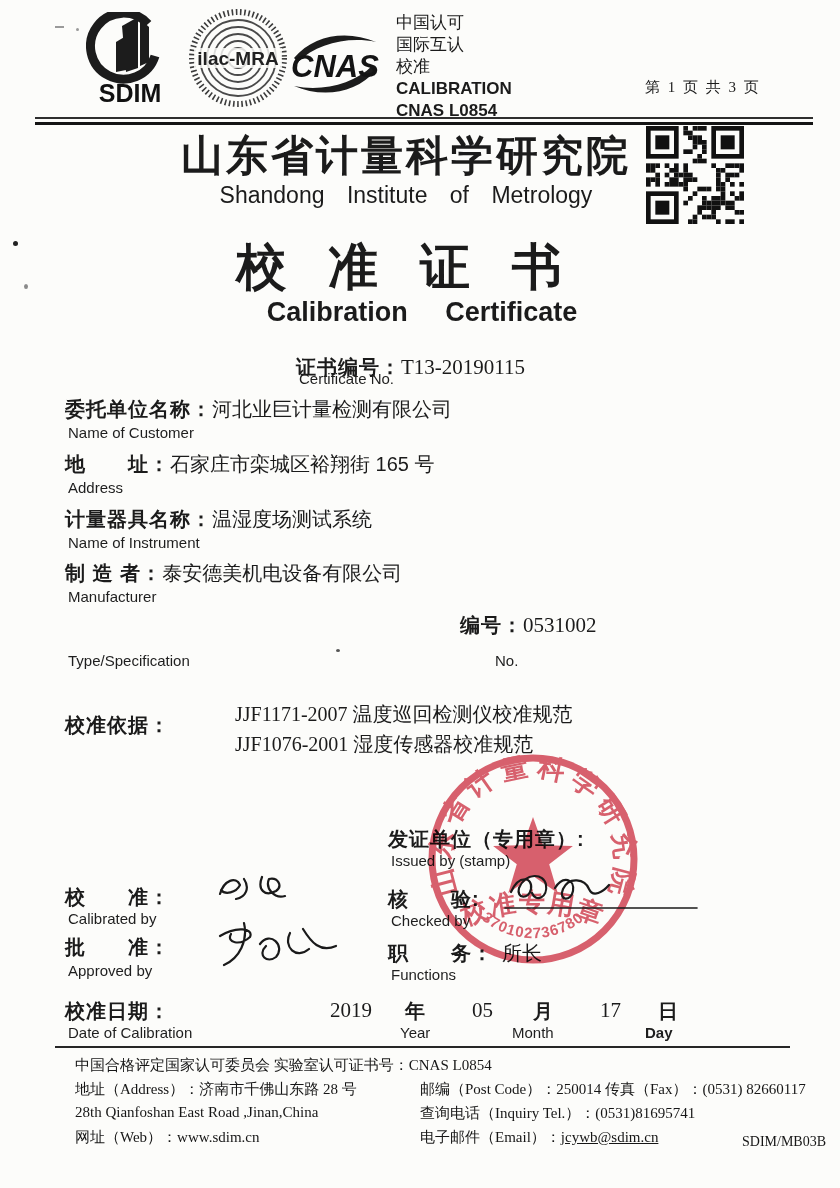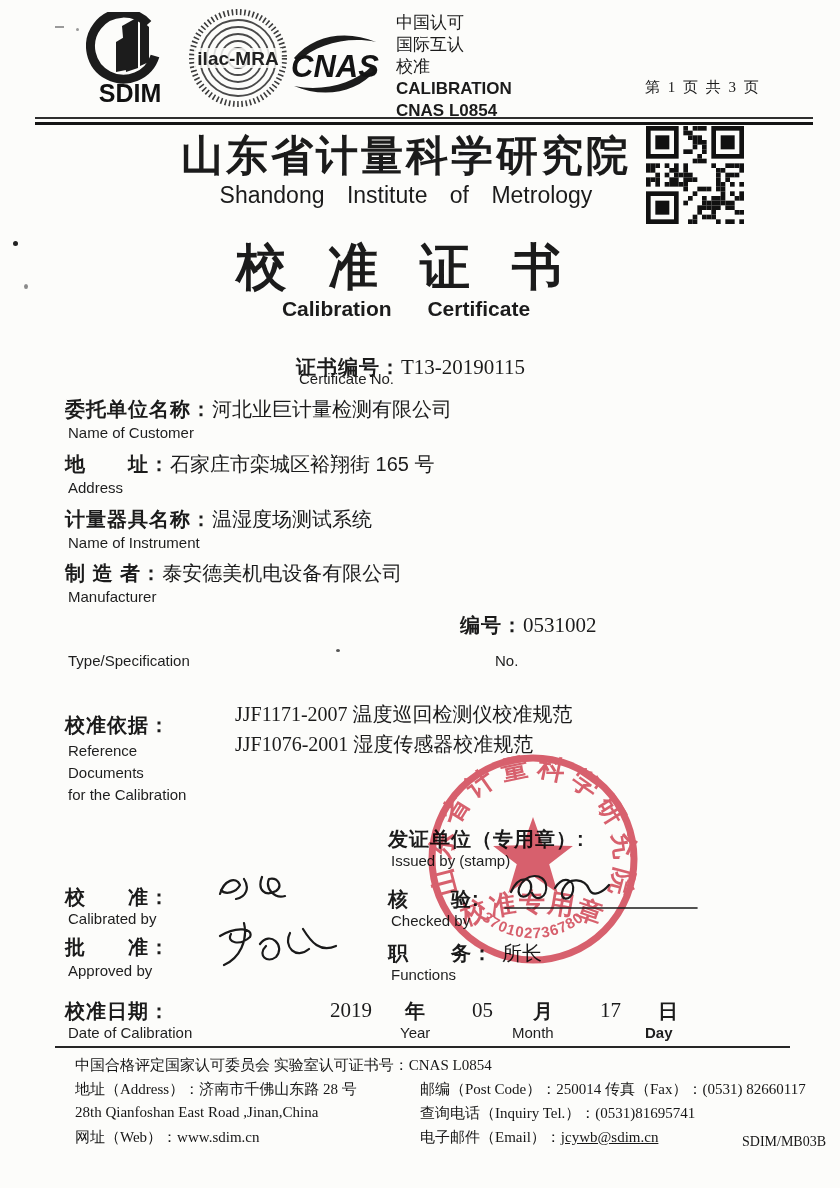--- a/index.html
+++ b/index.html
@@ -201,21 +201,21 @@
       <rect x="64.39999999999999" y="87.39999999999999" width="4.6" height="4.6" fill="#111"></rect>
       <rect x="41.4" y="92" width="4.6" height="4.6" fill="#111"></rect>
       <rect x="46" y="92" width="4.6" height="4.6" fill="#111"></rect>
       <rect x="69" y="92" width="4.6" height="4.6" fill="#111"></rect>
       <rect x="78.19999999999999" y="92" width="4.6" height="4.6" fill="#111"></rect>
       <rect x="82.8" y="92" width="4.6" height="4.6" fill="#111"></rect>
       <rect x="92" y="92" width="4.6" height="4.6" fill="#111"></rect>
     </svg>
 
   <div class="abs" style="left:0;top:234px;width:812px;text-align:center;font-size:50px;font-weight:800;letter-spacing:14px;">校 准 证 书</div>
-  <div class="abs" style="left:0;top:297px;width:812px;text-align:center;font-size:21px;font-weight:700;word-spacing:30px;">Calibration Certificate</div>
+  <div class="abs" style="left:16px;top:297px;width:812px;text-align:center;font-size:27px;font-weight:700;word-spacing:30px;">Calibration Certificate</div>
 
   <div class="abs" style="left:296px;top:354px;">
     <span class="cnlabel">证书编号：</span><span class="valserif">T13-20190115</span>
   </div>
   <div class="abs ensub" style="left:299px;top:370px;">Certificate No.</div>
 
   <div class="abs" style="left:65px;top:396px;">
     <span class="cnlabel">委托单位名称：</span><span class="cnval">河北业巨计量检测有限公司</span>
   </div>
   <div class="abs ensub" style="left:68px;top:424px;">Name of Customer</div>
@@ -236,25 +236,20 @@
   <div class="abs ensub" style="left:68px;top:588px;">Manufacturer</div>
 
   <div class="abs ensub" style="left:68px;top:652px;">Type/Specification</div>
 
   <div class="abs" style="left:460px;top:612px;">
     <span class="cnlabel">编号：</span><span class="valserif">0531002</span>
   </div>
   <div class="abs ensub" style="left:463px;top:652px;margin-left:32px;">No.</div>
 
   <div class="abs cnlabel" style="left:65px;top:712px;">校准依据：</div>
-  <div class="abs ensub" style="left:68px;top:740px;line-height:22px;">
-    <div>Reference</div>
-    <div>Documents</div>
-    <div>for the Calibration</div>
-  </div>
   <div class="abs valserif" style="left:235px;top:701px;font-size:20px;">JJF1171-2007 温度巡回检测仪校准规范</div>
   <div class="abs valserif" style="left:235px;top:731px;font-size:20px;">JJF1076-2001 湿度传感器校准规范</div>
 
   <div class="abs cnlabel" style="left:388px;top:826px;">发证单位（专用章）:</div>
   <div class="abs ensub" style="left:391px;top:852px;">Issued by (stamp)</div>
 
   <div class="abs cnlabel" style="left:65px;top:884px;">校　　准：</div>
   <div class="abs ensub" style="left:68px;top:910px;">Calibrated by</div>
 
   <div class="abs cnlabel" style="left:65px;top:934px;">批　　准：</div>

